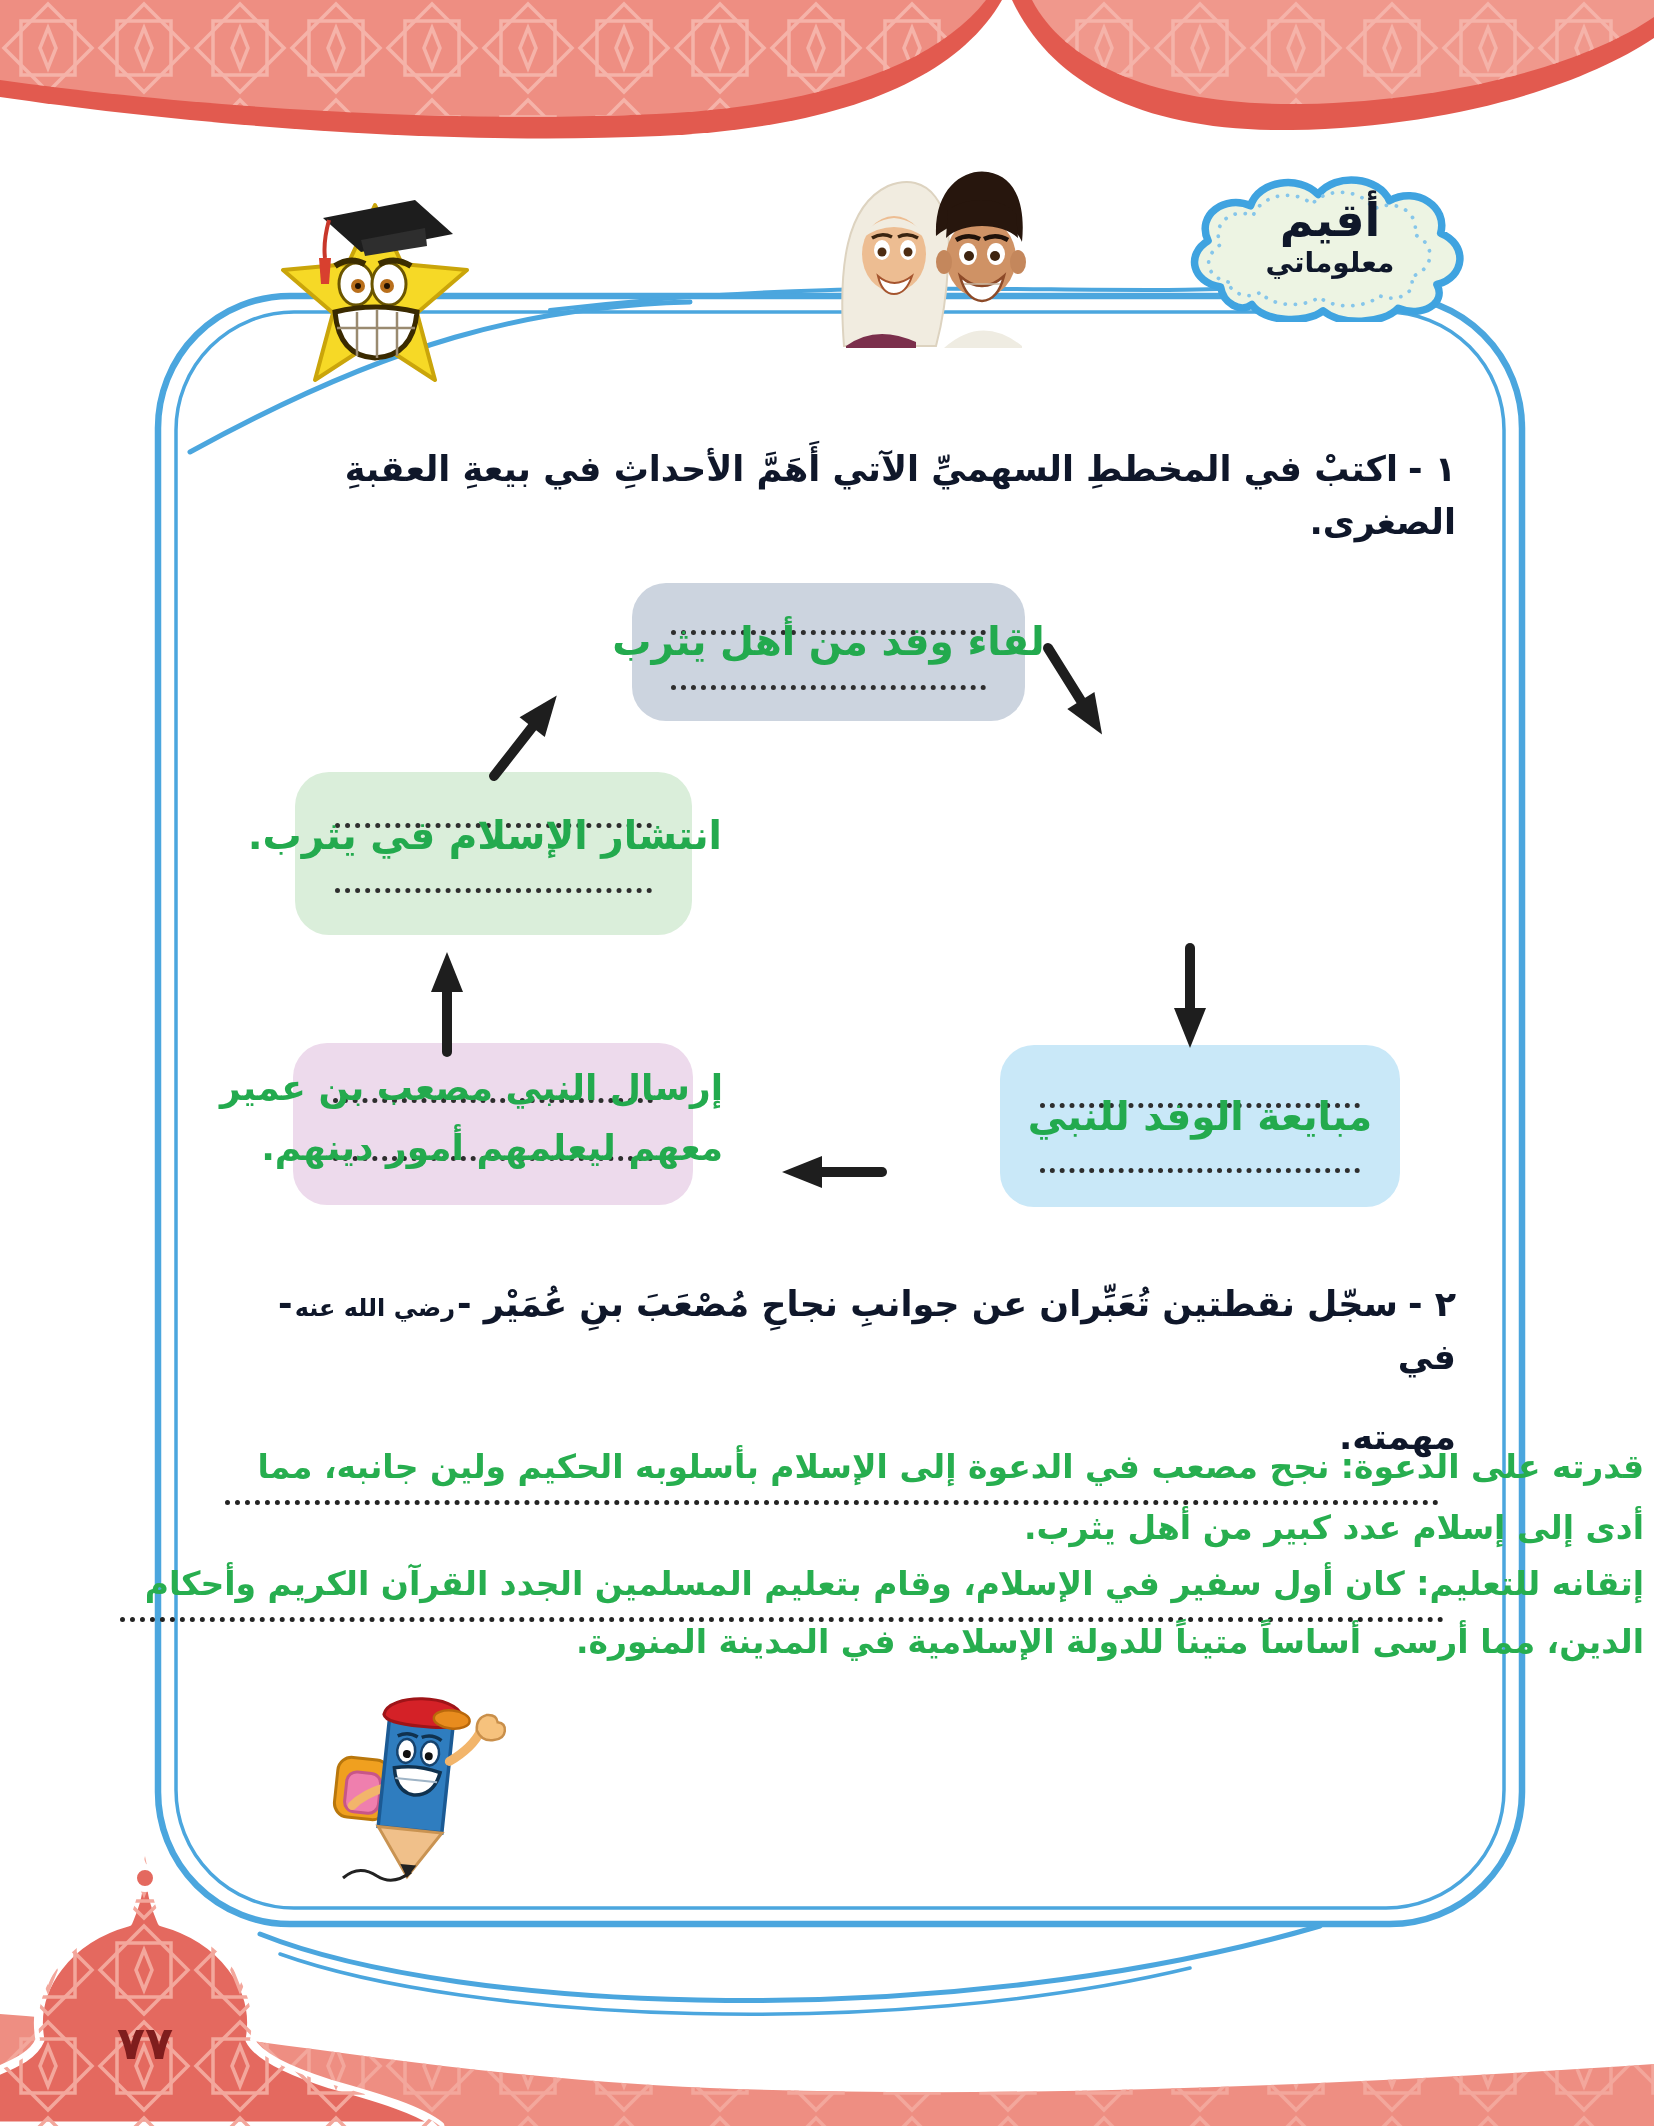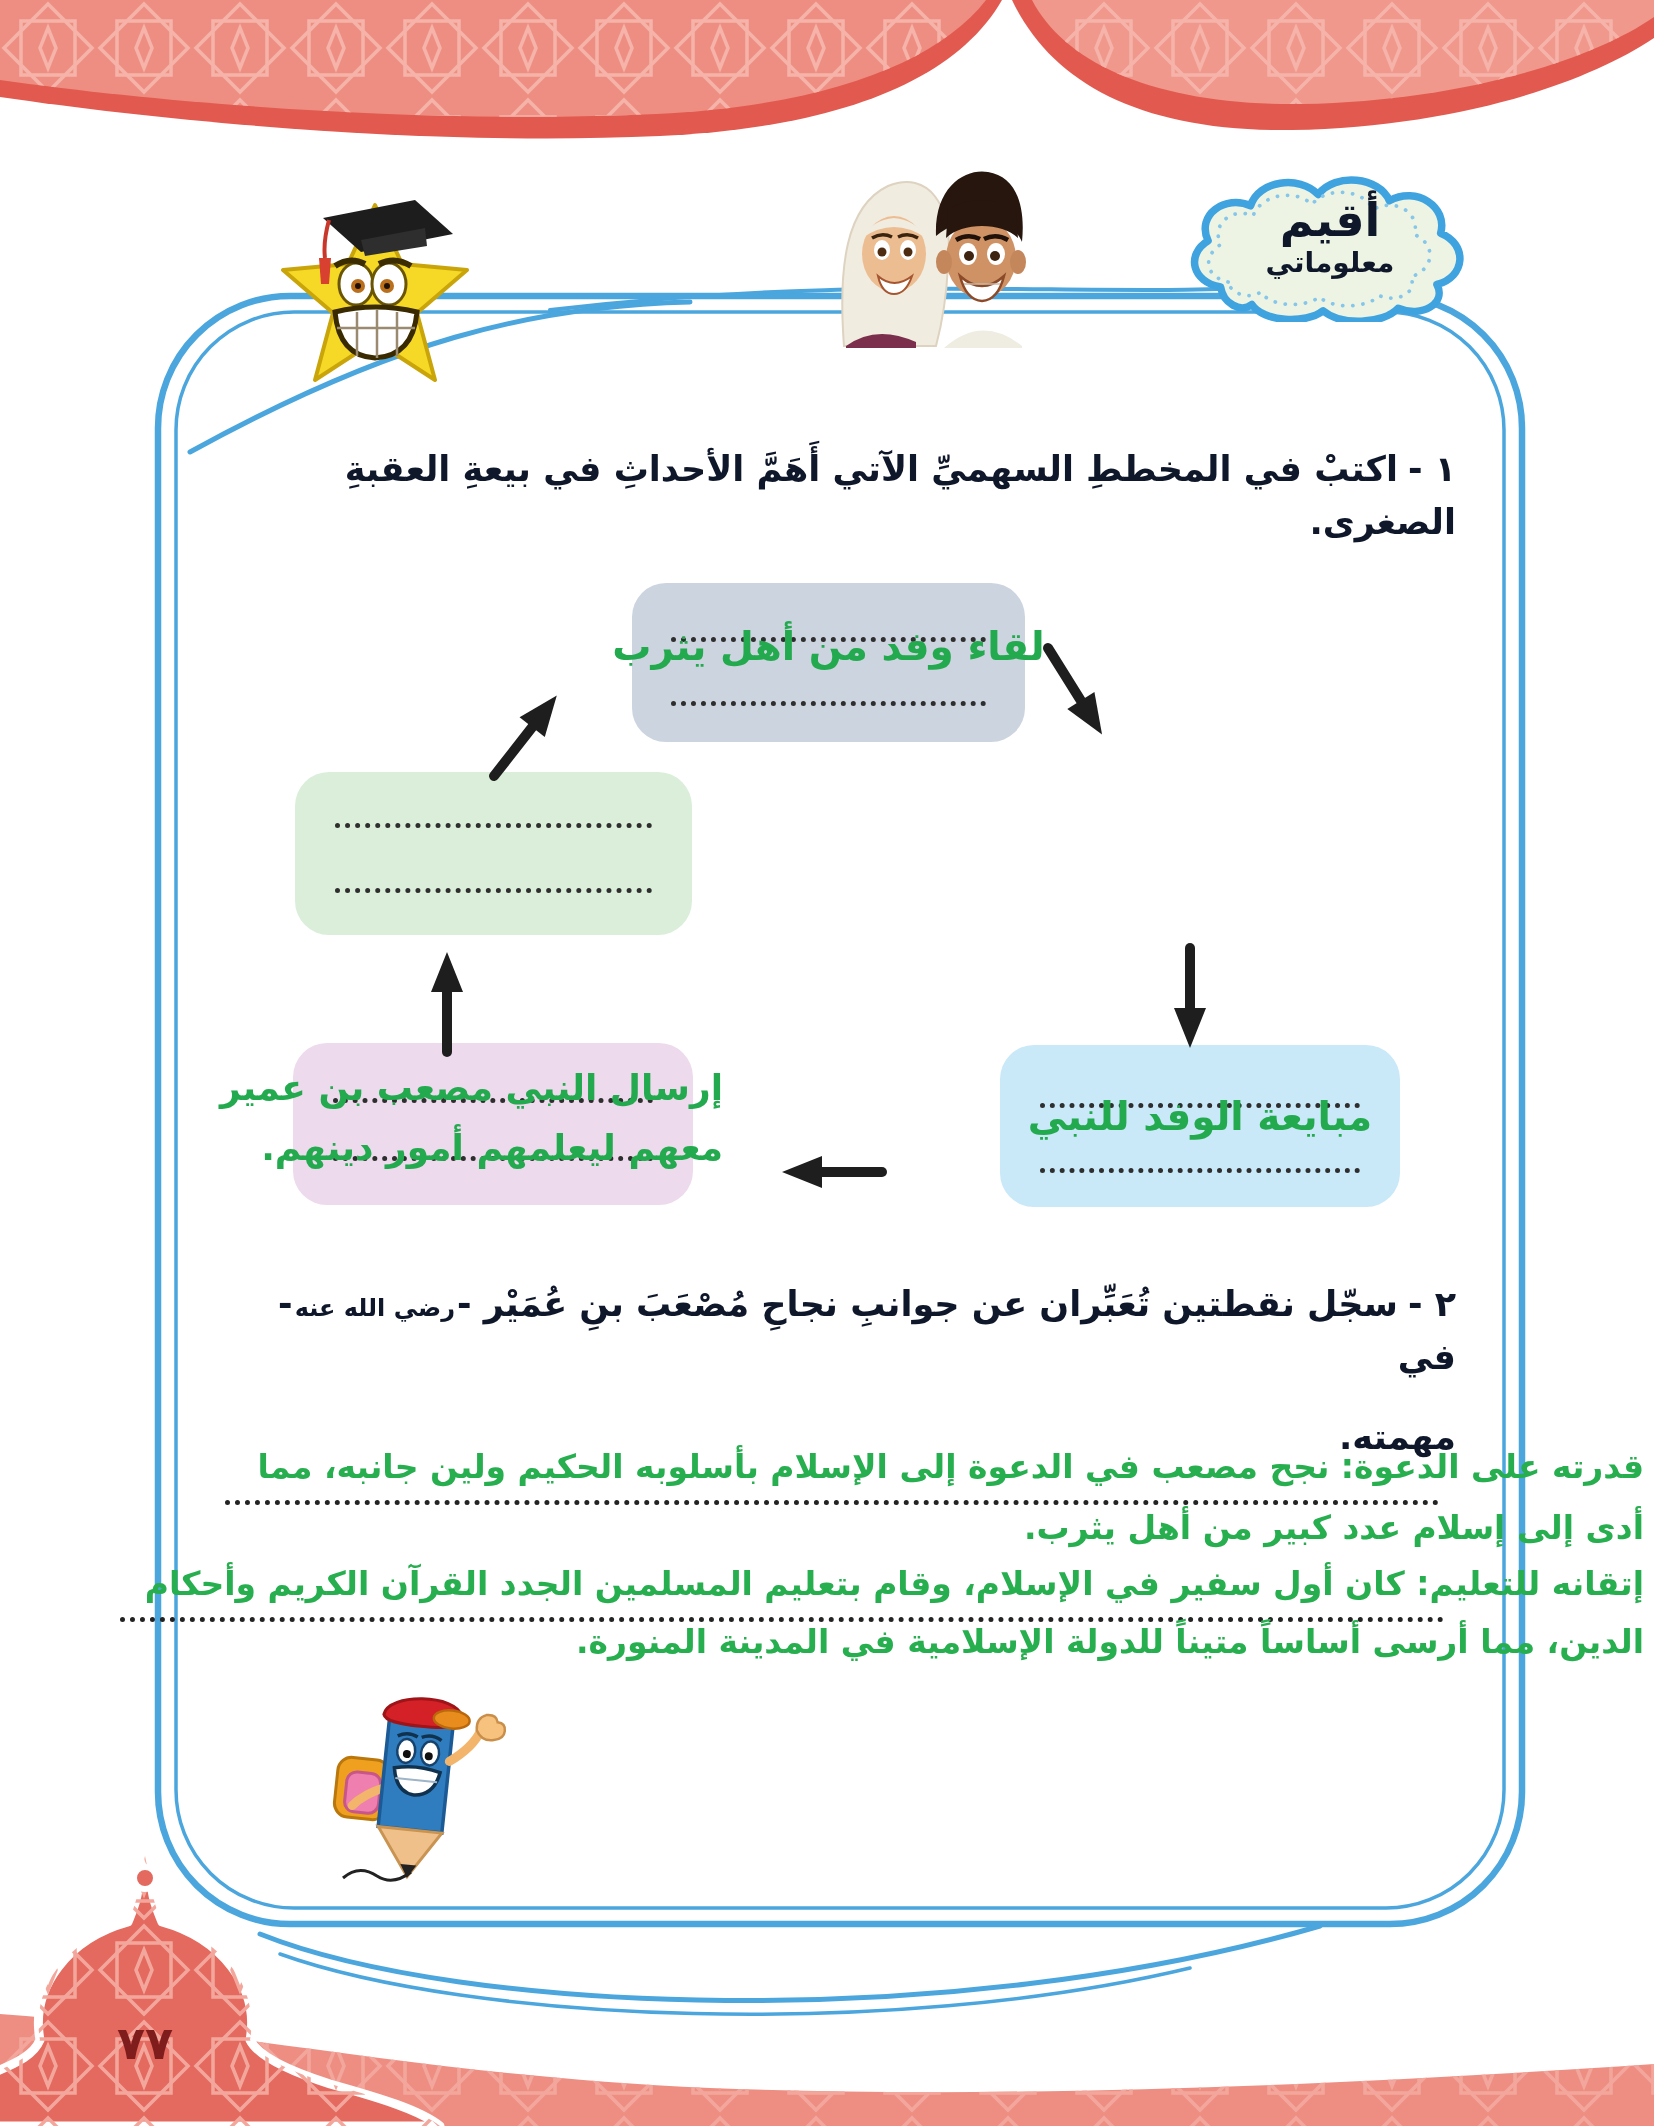--- a/index.html
+++ b/index.html
@@ -126,21 +126,21 @@
   </svg>
   <div class="badge-text" style="left:1205px;top:195px;width:250px">
     <div class="badge-l1">أقيم</div>
     <div class="badge-l2">معلوماتي</div>
   </div>
 
   <div class="q-red" style="top:443px;right:198px;left:240px">
     <span class="q-num">١ -</span><span>اكتبْ في المخططِ السهميِّ الآتي أَهَمَّ الأحداثِ في بيعةِ العقبةِ الصغرى.</span>
   </div>
 
-  <div class="box" style="left:632px;top:583px;width:393px;height:159px;background:#ccd4df">
+  <div class="box" style="left:632px;top:583px;width:393px;height:138px;background:#ccd4df">
     <div class="dotline" style="top:34%"></div>
     <div class="dotline" style="top:74%"></div>
     <div class="box-text" style="top:26%">لقاء وفد من أهل يثرب</div>
   </div>
 
 
   <div class="box" style="left:1000px;top:1045px;width:400px;height:162px;background:#c9e8f8">
     <div class="dotline" style="top:36%"></div>
     <div class="dotline" style="top:76%"></div>
     <div class="box-text" style="top:30%">مبايعة الوفد للنبي</div>
@@ -149,20 +149,21 @@
   <div class="box" style="left:293px;top:1043px;width:400px;height:162px;background:#eddaec">
     <div class="dotline" style="top:34%"></div>
     <div class="dotline" style="top:70%"></div>
     <div class="box-text small" style="top:15%">إرسال النبي مصعب بن عمير</div>
     <div class="box-text small" style="top:52%">معهم ليعلمهم أمور دينهم.</div>
   </div>
 
   <div class="box" style="left:295px;top:772px;width:397px;height:163px;background:#daeeda">
     <div class="dotline" style="top:31%"></div>
     <div class="dotline" style="top:71%"></div>
+    <div class="box-text" style="top:25%">انتشار الإسلام في يثرب.</div>
   </div>
 
   <svg class="abs" style="left:0;top:0;pointer-events:none" width="1654" height="2126" viewBox="0 0 1654 2126">
     <g stroke="#1e1e1e" stroke-width="10" fill="#1e1e1e" stroke-linecap="round">
       <g transform="translate(494,776) rotate(38)">
         <line x1="0" y1="0" x2="0" y2="-70"></line>
           <polygon points="-16,-62 16,-62 0,-102" stroke="none"></polygon>
       </g>
       <g transform="translate(1048,648) rotate(148)">
         <line x1="0" y1="0" x2="0" y2="-70"></line>

